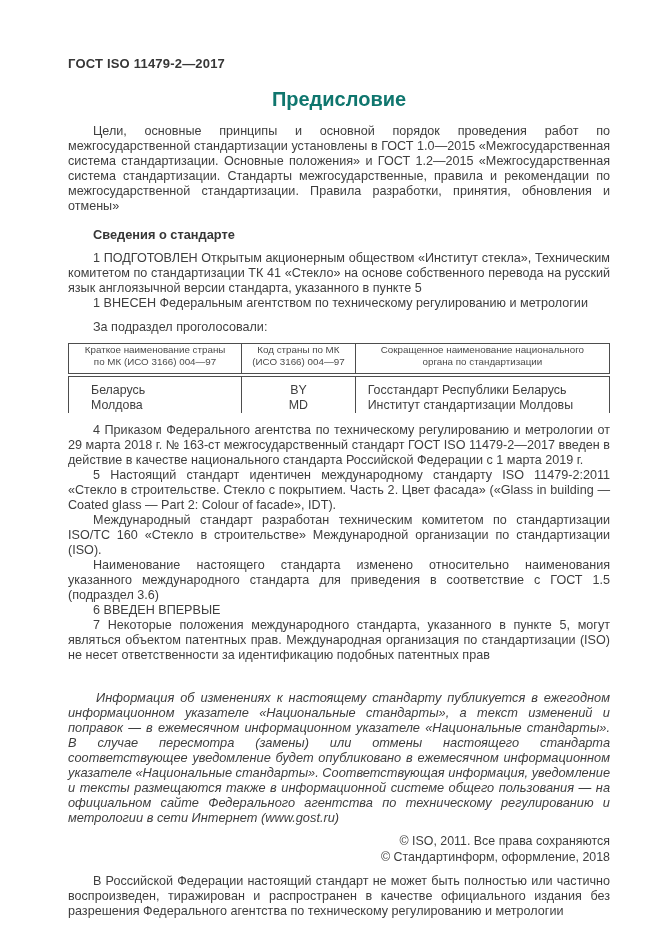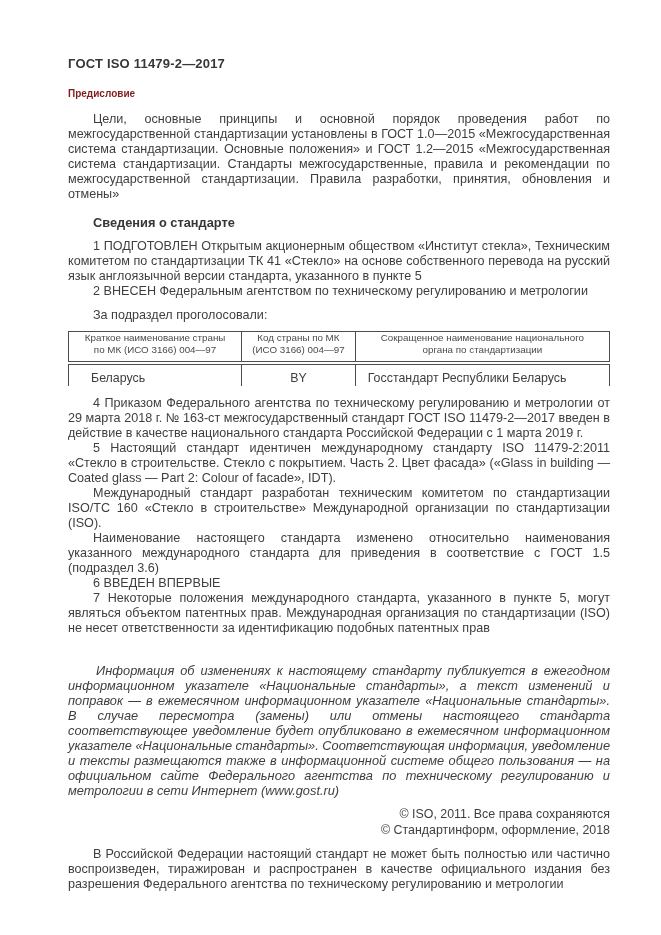--- a/index.html
+++ b/index.html
@@ -14,22 +14,22 @@
     width: 661px; height: 935px;
     background: #ffffff;
     padding: 56px 51px 0 68px;
     position: relative;
   }
   .doc-number {
     font-size: 13px; font-weight: bold; color: #373737;
     letter-spacing: 0.2px;
   }
   .title {
-    font-size: 10px; font-weight: bold; color: #7f1d1d;
-    text-align: left;
+    font-size: 20px; font-weight: bold; color: #0f766e;
+    text-align: center;
     margin-top: 17px;
   }
   .para {
     font-size: 12.6px; line-height: 15px;
     text-align: justify;
     text-indent: 25px;
     color: #3e3e3e;
   }
   .intro { margin-top: 13px; }
   .subhead {
@@ -92,21 +92,21 @@
   <div class="doc-number">ГОСТ ISO 11479-2—2017</div>
 
   <div class="title">Предисловие</div>
 
   <p class="para intro">Цели, основные принципы и основной порядок проведения работ по межгосударственной стандартизации установлены в ГОСТ 1.0—2015 «Межгосударственная система стандартизации. Основные положения» и ГОСТ 1.2—2015 «Межгосударственная система стандартизации. Стандарты межгосударственные, правила и рекомендации по межгосударственной стандартизации. Правила разработки, принятия, обновления и отмены»</p>
 
   <p class="subhead">Сведения о стандарте</p>
 
   <div class="items">
     <p class="para">1 ПОДГОТОВЛЕН Открытым акционерным обществом «Институт стекла», Техническим комитетом по стандартизации ТК 41 «Стекло» на основе собственного перевода на русский язык англоязычной версии стандарта, указанного в пункте 5</p>
-    <p class="para">2 ВНЕСЕН Федеральным агентством по техническому регулированию и метрологии</p>
+    <p class="para">1 ВНЕСЕН Федеральным агентством по техническому регулированию и метрологии</p>
   </div>
 
   <p class="para vote-line">За подраздел проголосовали:</p>
 
   <table class="vote-table">
     <colgroup>
       <col class="col-country">
       <col class="col-code">
       <col class="col-body">
     </colgroup>
@@ -115,20 +115,25 @@
         <th>Краткое наименование страны по МК (ИСО 3166) 004—97</th>
         <th>Код страны по МК (ИСО 3166) 004—97</th>
         <th>Сокращенное наименование национального органа по стандартизации</th>
       </tr>
     </thead>
     <tbody>
       <tr class="first">
         <td class="cell-country">Беларусь</td>
         <td class="cell-code">BY</td>
         <td class="cell-body">Госстандарт Республики Беларусь</td>
+      </tr>
+      <tr>
+        <td class="cell-country">Молдова</td>
+        <td class="cell-code">MD</td>
+        <td class="cell-body">Институт стандартизации Молдовы</td>
       </tr>
     </tbody>
   </table>
 
   <div class="after-table">
     <p class="para">4 Приказом Федерального агентства по техническому регулированию и метрологии от 29 марта 2018 г. № 163-ст межгосударственный стандарт ГОСТ ISO 11479-2—2017 введен в действие в качестве национального стандарта Российской Федерации с 1 марта 2019 г.</p>
     <p class="para">5 Настоящий стандарт идентичен международному стандарту ISO 11479-2:2011 «Стекло в строительстве. Стекло с покрытием. Часть 2. Цвет фасада» («Glass in building — Coated glass — Part 2: Colour of facade», IDT).</p>
     <p class="para">Международный стандарт разработан техническим комитетом по стандартизации ISO/TC 160 «Стекло в строительстве» Международной организации по стандартизации (ISO).</p>
     <p class="para">Наименование настоящего стандарта изменено относительно наименования указанного международного стандарта для приведения в соответствие с ГОСТ 1.5 (подраздел 3.6)</p>
     <p class="para">6 ВВЕДЕН ВПЕРВЫЕ</p>

